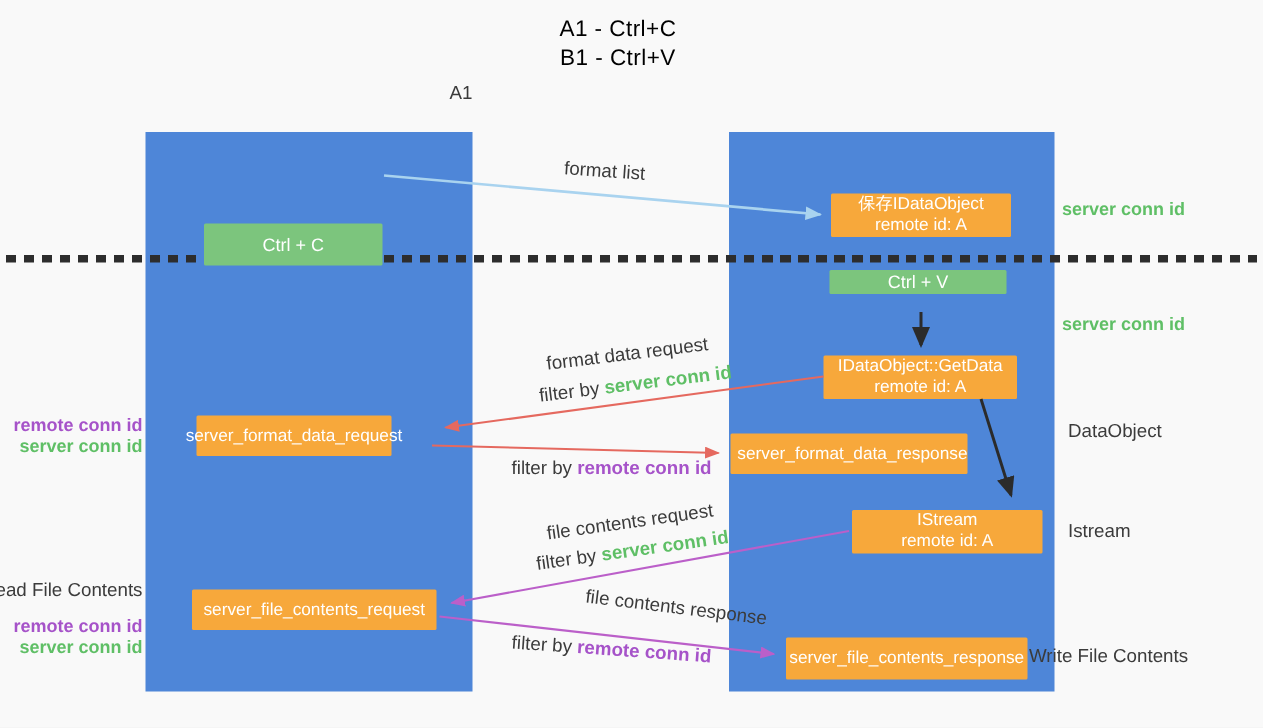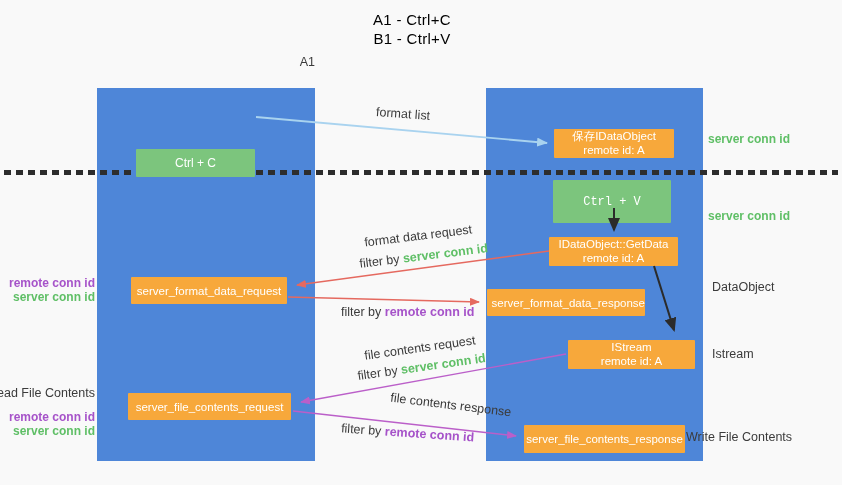--- a/index.html
+++ b/index.html
@@ -19,23 +19,23 @@
   .divider{position:absolute;left:4px;top:170px;width:834px;height:5px;z-index:2;
     background:repeating-linear-gradient(90deg,#2d2d2d 0 7px,transparent 7px 12px);}
 
   .node{position:absolute;display:flex;flex-direction:column;align-items:center;justify-content:center;
     color:#fff;text-align:center;z-index:3;border-radius:1px;}
   .node .l1,.node .l2{display:block;font-size:11.5px;line-height:13.5px;white-space:nowrap;}
   .node-green{background:#7cc57d;}
   .node-orange{background:#f7a83b;}
   .n-ctrlc{left:136px;top:104px;width:119px;height:28px;font-size:12px;margin-top:45px;}
   .n-save{left:554px;top:129px;width:120px;height:29px;}
-  .n-ctrlv{left:553px;top:180px;width:118px;height:43px;font-size:12px;font-family:Liberation Mono, monospace;}
+  .n-ctrlv{left:553px;top:180px;width:118px;height:16px;font-size:12px;}
   .n-getdata{left:549px;top:237px;width:129px;height:29px;}
-  .n-fmtreq{left:131px;top:277px;width:156px;height:27px;font-size:11.5px;}
+  .n-fmtreq{left:131px;top:277px;width:130px;height:27px;font-size:11.5px;}
   .n-fmtresp{left:487px;top:289px;width:158px;height:27px;font-size:11.5px;align-items:flex-end;}
   .n-istream{left:568px;top:340px;width:127px;height:29px;}
   .n-filereq{left:128px;top:393px;width:163px;height:27px;font-size:11.5px;}
   .n-fileresp{left:524px;top:425px;width:161px;height:28px;font-size:11.5px;}
 
   .arrows{position:absolute;left:0;top:0;width:842px;height:485px;z-index:4;pointer-events:none;}
   .arr-lb{stroke:#a9d3ef;stroke-width:1.8;}
   .arr-bk{stroke:#2b2b2b;stroke-width:2;}
   .arr-rd{stroke:#e5695f;stroke-width:1.4;}
   .arr-mg{stroke:#bb5fc9;stroke-width:1.4;}

